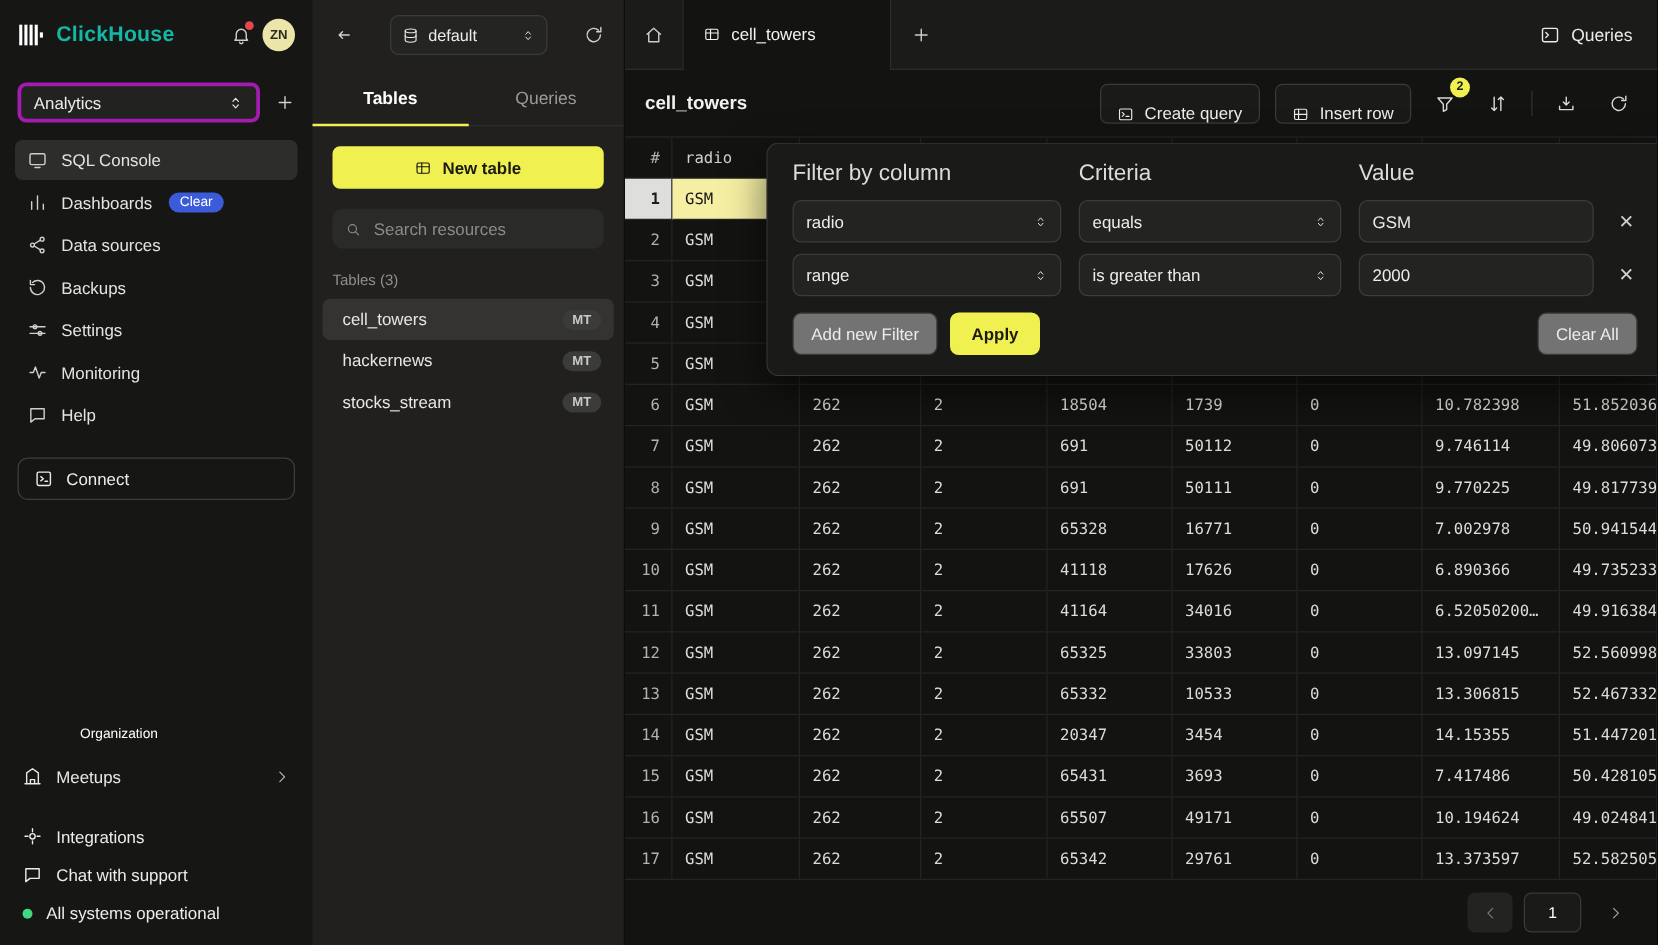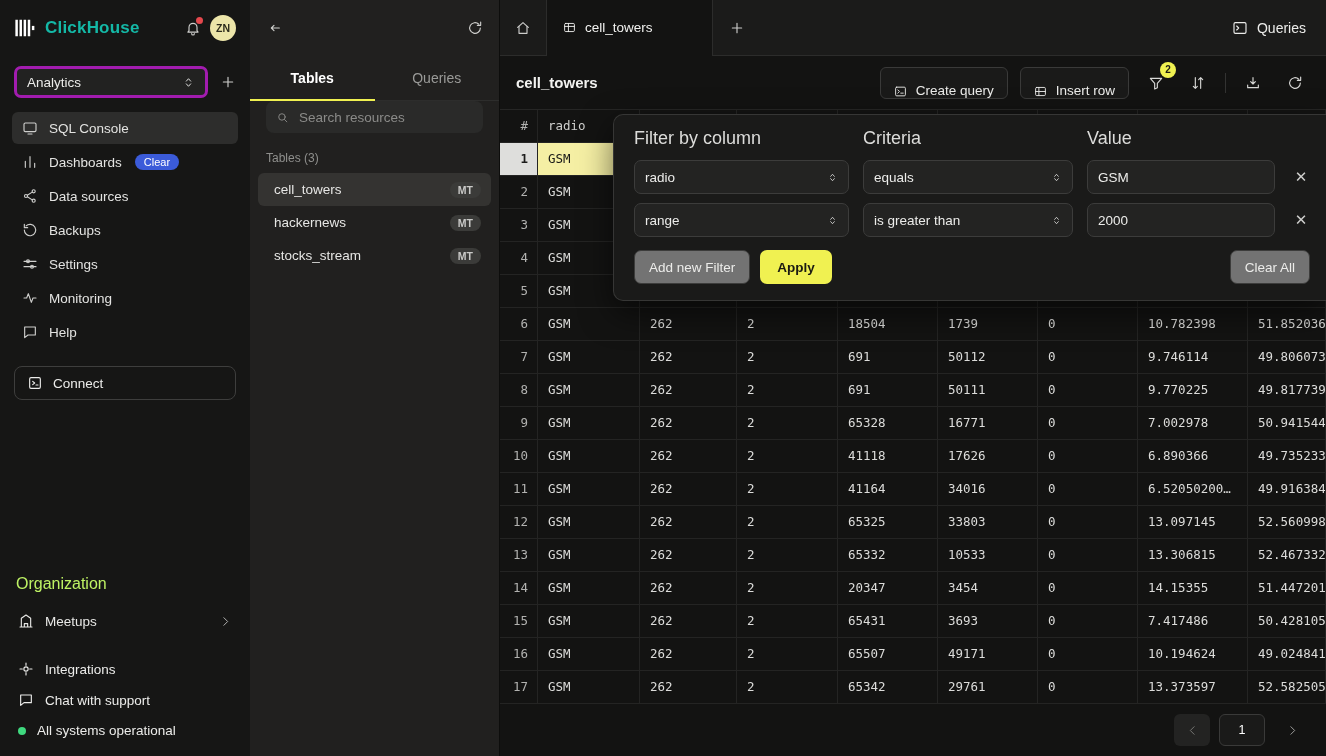--- a/index.html
+++ b/index.html
@@ -24,21 +24,21 @@
   .workspace-row{display:flex;padding:10px 14px 8px;gap:12px;align-items:center;}
   .workspace-select{flex:1;height:32px;background:#222221;border:3px solid #a21caf;border-radius:7px;display:flex;align-items:center;justify-content:space-between;padding:0 10px;color:#ececea;}
   .plus-ic{color:#cfcfcd;display:flex;}
   .nav{padding:6px 12px 0;display:flex;flex-direction:column;gap:2px;}
   .nav-item{height:32px;border-radius:6px;display:flex;align-items:center;gap:11px;padding:0 10px;color:#e3e3e1;}
   .nav-item.active{background:#2d2d2c;}
   .nav-item svg{color:#cfcfcd;}
   .badge-beta{background:var(--beta-badge);color:#fff;font-size:11px;padding:2px 9px;border-radius:10px;margin-left:2px;}
   .connect-btn{margin:18px 14px 0;height:34px;border:1px solid #3e3e3d;border-radius:8px;display:flex;align-items:center;gap:10px;padding:0 12px;color:#ececea;}
   .side-spacer{flex:1;}
-  .org-label{padding:0 16px 10px;font-size:16px;color:#bef264;}
+  .org-label{padding:0 16px 10px;font-size:11px;color:#ffffff;margin-left:48px;}
   .meetups{height:36px;margin:0 12px 14px;display:flex;align-items:center;gap:11px;padding:0 6px;}
   .meetups .chev{margin-left:auto;color:#bdbdbb;display:flex;}
   .side-footer{padding:8px 18px 18px;display:flex;flex-direction:column;gap:15px;}
   .foot-item{display:flex;align-items:center;gap:11px;color:#ececea;}
   .green-dot{width:8px;height:8px;border-radius:50%;background:var(--status-green);flex-shrink:0;}
 
   
   .explorer{width:250px;background:#21201f;display:flex;flex-direction:column;flex-shrink:0;border-right:1px solid #0d0d0c;}
   .exp-top{height:56px;display:flex;align-items:center;justify-content:space-between;padding:0 16px;}
   .exp-top .tool{color:#cfcfcd;display:flex;}
@@ -240,33 +240,51 @@
     </div>
   </aside>
 
   <section class="explorer">
     <div class="exp-top">
       <span class="tool">
         <svg class="ic" viewBox="0 0 24 24">
             <path d="M20 12H8M12 8l-4 4 4 4"></path>
           </svg>
       </span>
+      <div class="db-pill">
+        <svg class="ic sm" viewBox="0 0 24 24">
+            <ellipse cx="12" cy="5" rx="8" ry="2.8"></ellipse>
+            <path d="M4 5v14c0 1.6 3.6 2.8 8 2.8s8-1.2 8-2.8V5"></path>
+            <path d="M4 12c0 1.6 3.6 2.8 8 2.8s8-1.2 8-2.8"></path>
+          </svg>
+        <span class="lbl">default</span>
+        <svg class="ic xs" viewBox="0 0 24 24">
+            <path d="M8 9.5 12 5l4 4.5M8 14.5l4 4.5 4-4.5"></path>
+          </svg>
+      </div>
       <span class="tool">
         <svg class="ic" viewBox="0 0 24 24">
             <path d="M20 12a8 8 0 1 1-2.3-5.6"></path>
             <path d="M20.5 3v5h-5"></path>
           </svg>
       </span>
     </div>
 
     <div class="exp-tabs">
       <div class="exp-tab active">Tables</div>
       <div class="exp-tab">Queries</div>
     </div>
 
+    <div class="new-table-btn">
+      <svg class="ic sm" viewBox="0 0 24 24">
+          <rect x="3" y="4.5" width="18" height="15" rx="2"></rect>
+          <path d="M3 10h18M10 4.5v15"></path>
+        </svg>
+      <span>New table</span>
+    </div>
 
     <div class="search-box">
       <svg class="ic sm" viewBox="0 0 24 24">
           <circle cx="11" cy="11" r="6"></circle>
           <path d="M20 20l-4.3-4.3"></path>
         </svg>
       <input type="text" placeholder="Search resources" style="">
     </div>
 
     <div class="exp-section">Tables (3)</div>

